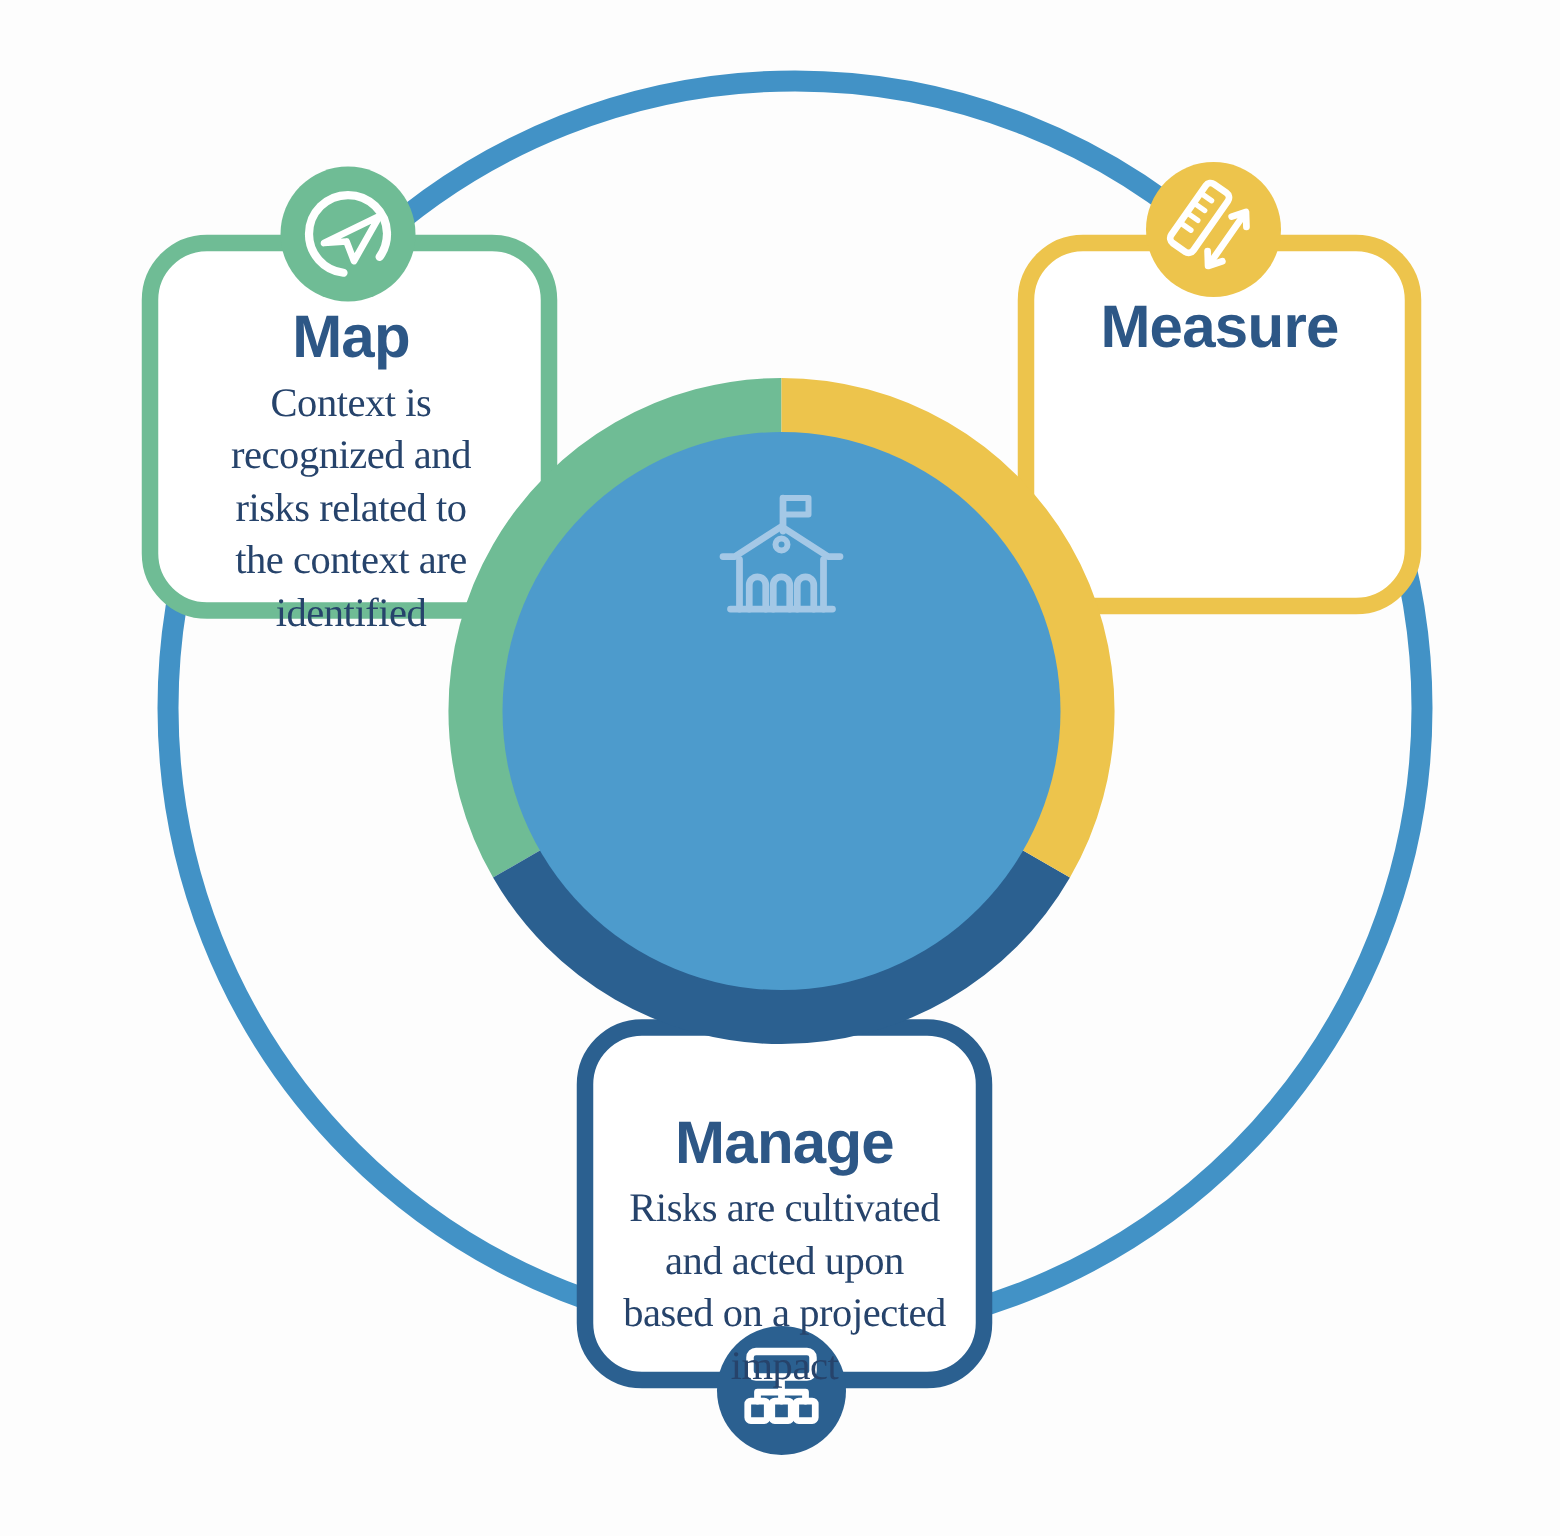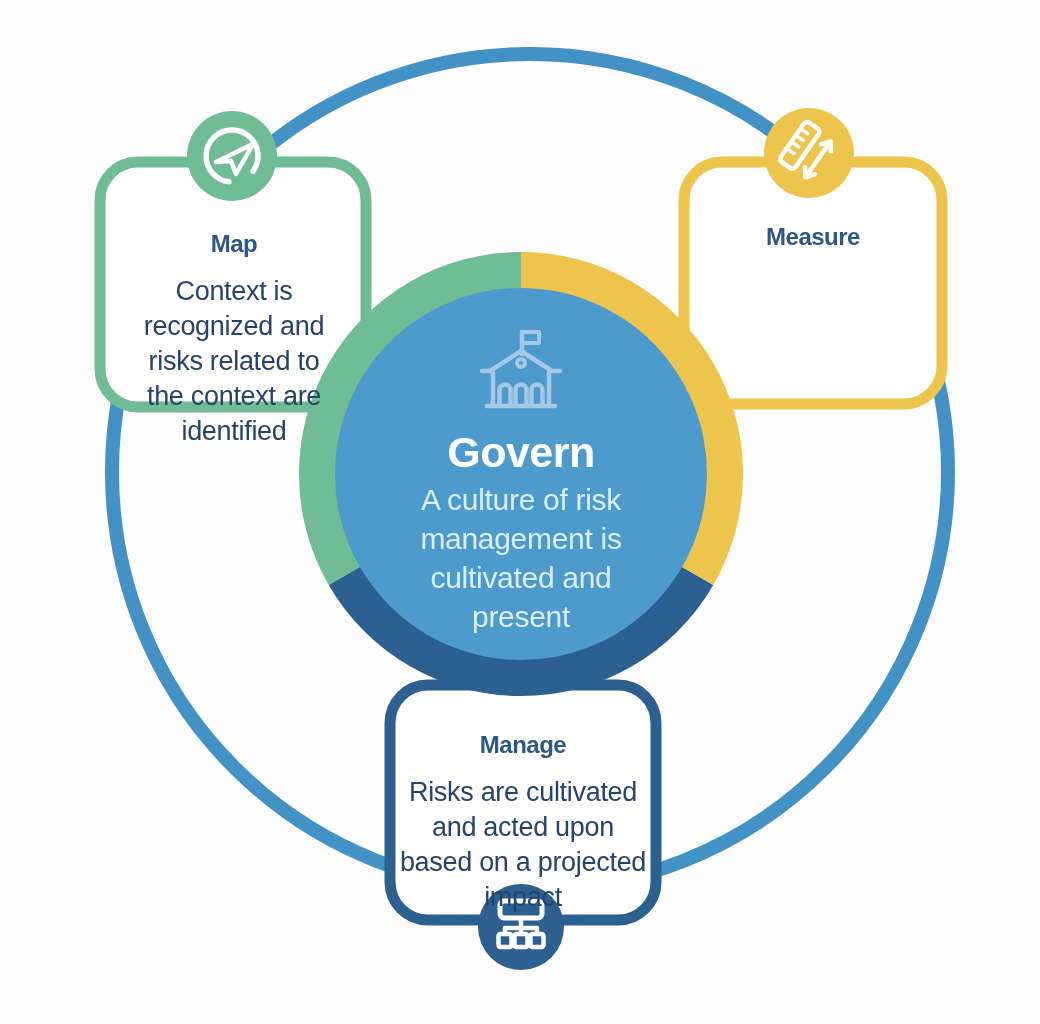--- a/index.html
+++ b/index.html
@@ -10,38 +10,38 @@
     overflow:hidden;
     font-family:"Liberation Sans","DejaVu Sans",sans-serif;
   }
   .stage svg{position:absolute;left:0;top:0;}
   .txt{
     position:absolute;
     text-align:center;
     pointer-events:none;
   }
   .card-title{
-    font-size:24px;
+    font-size:40px;
     font-weight:bold;
     letter-spacing:-0.5px;
     line-height:1.12;
     color:#2d5786;
-    margin-top:28px;
   }
   .card-desc{
     font-size:27px;
     line-height:1.3;
     letter-spacing:-0.3px;
     color:#26436b;
     white-space:pre-line;
-    margin-top:16px;
+    margin-top:3px;
+    font-family:Liberation Serif, serif;
   }
   .map-text{left:88px;top:203px;width:292px;}
   .measure-text{left:672px;top:196px;width:282px;}
-  .manage-text{left:378px;top:704px;width:290px;}
+  .manage-text{left:378px;top:740px;width:290px;}
   .govern-text{left:336px;top:428px;width:370px;}
   .govern-title{
     font-size:43px;
     font-weight:bold;
     letter-spacing:-0.5px;
     line-height:1.15;
     color:#ffffff;
   }
   .govern-desc{
     font-size:30px;
@@ -122,27 +122,20 @@
 recognized and
 risks related to
 the context are
 identified</div>
   </div>
 
   <div class="txt measure-text">
     <div class="card-title">Measure</div>
   </div>
 
-  <div class="txt govern-text">
-    <div class="govern-title">Govern</div>
-    <div class="govern-desc">A culture of risk
-management is
-cultivated and
-present</div>
-  </div>
 
   <div class="txt manage-text">
     <div class="card-title">Manage</div>
     <div class="card-desc">Risks are cultivated
 and acted upon
 based on a projected
 impact</div>
   </div>
 
 </div>

